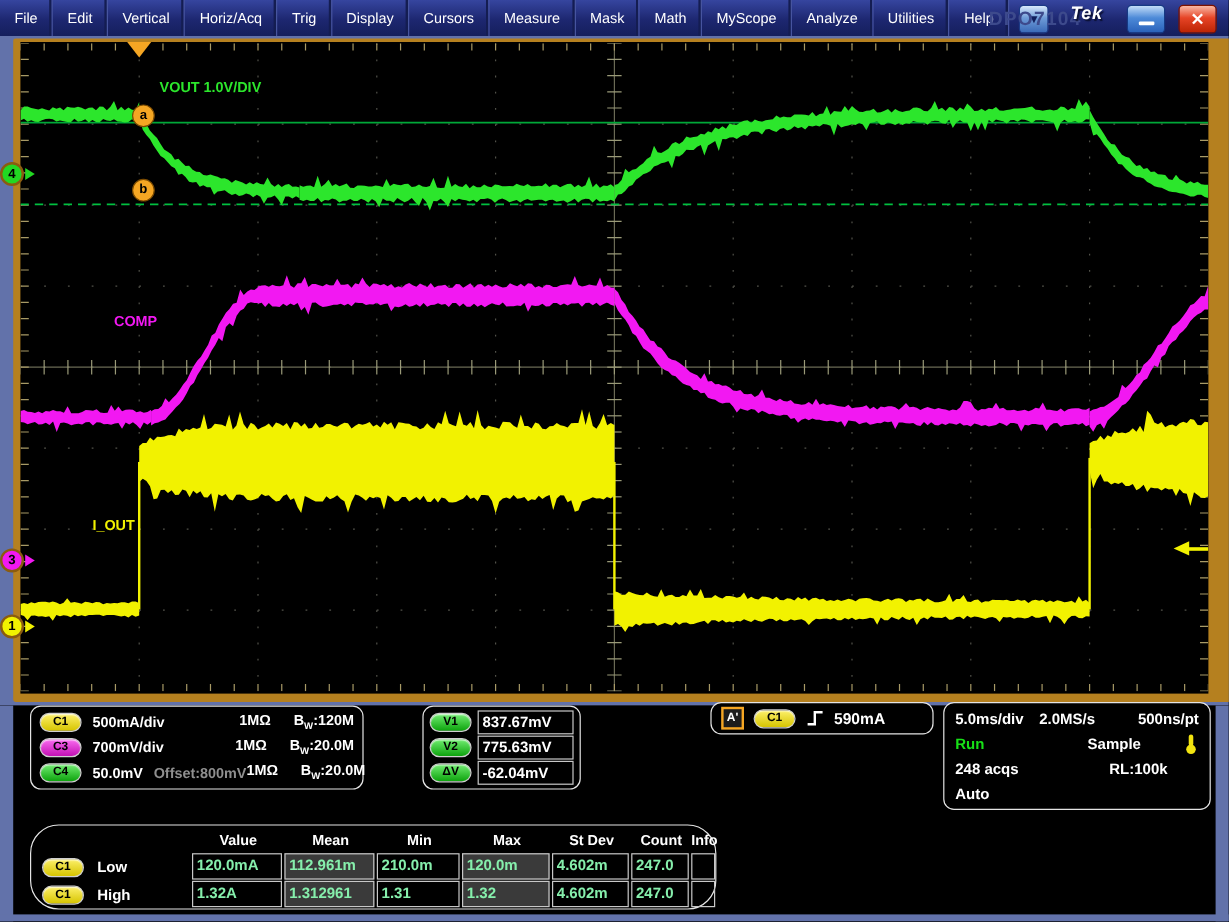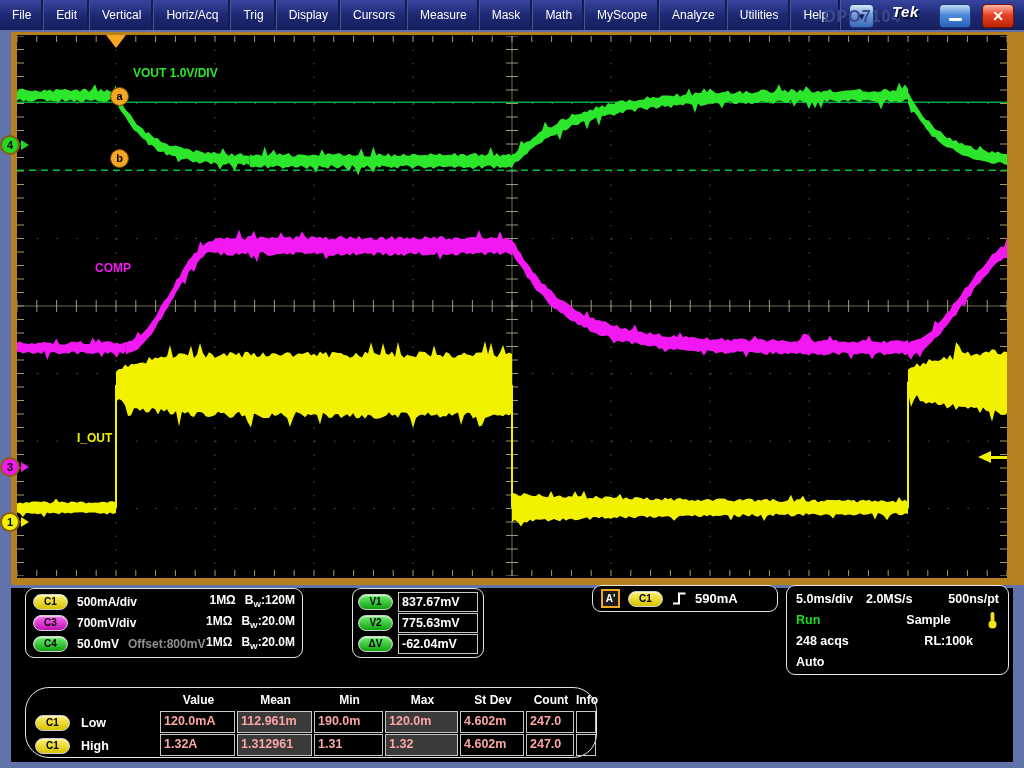--- a/index.html
+++ b/index.html
@@ -74,21 +74,21 @@
   .pill{display:inline-flex;align-items:center;justify-content:center;flex:none;
     width:33px;height:14px;border-radius:8px;font-size:10px;font-weight:bold;color:#000;
     border:1px solid #cfcfcf;box-shadow:inset 0 1px 1px rgba(255,255,255,.7);}
   .pill-c1{background:linear-gradient(#fdf06a,#d6c400);}
   .pill-c3{background:linear-gradient(#fa6cf0,#c211b4);}
   .pill-green{background:linear-gradient(#72ee72,#0da30d);}
 
   .prow{display:flex;align-items:center;height:21px;padding:0 7px;color:#fff;font-size:12px;font-weight:bold;white-space:nowrap;}
   .prow .scale{margin-left:9px;}
   .prow .offset{margin-left:9px;color:#8f8f8f;}
-  .prow .rgt{margin-left:auto;display:flex;gap:9px;}
+  .prow .rgt{margin-left:auto;display:flex;gap:19px;}
   sub{font-size:8px;}
 
   .vrow{display:flex;align-items:center;height:21px;padding:0 5px;}
   .vcell{margin-left:5px;width:86px;height:18px;border:1px solid #c8c8c8;color:#fff;
     font-size:12.5px;font-weight:bold;display:flex;align-items:center;padding-left:3px;}
 
   .amode{width:15px;height:15px;border:2px solid #f5a623;color:#fff;font-size:10px;font-weight:bold;
     display:flex;align-items:center;justify-content:center;background:#1c1c1c;flex:none;}
   .tlevel{color:#fff;font-size:13px;font-weight:bold;}
 
@@ -96,21 +96,21 @@
   .tb-rate{margin-left:13px;}
   .tb-res{margin-left:auto;}
   .tb-run{color:#17e017;}
   .tb-sample{margin-left:86px;}
   .tb-thermo{margin-left:auto;}
   .tb-rl{margin-left:auto;margin-right:26px;}
 
   .mtable{display:grid;grid-template-columns:130px 77px 77px 71px 75px 66px 50px 22px;}
   .mhead{color:#fff;font-size:12px;font-weight:bold;text-align:center;height:21px;line-height:21px;}
   .mlabel{display:flex;align-items:center;gap:11px;padding-left:5px;color:#fff;font-size:12.5px;font-weight:bold;height:23px;}
-  .mcell{height:20px;border:1px solid #c8c8c8;color:#fca5a5;font-size:12.5px;font-weight:bold;
+  .mcell{height:20px;border:1px solid #c8c8c8;color:#86efac;font-size:12.5px;font-weight:bold;
     line-height:19px;padding-left:3px;margin:0 2px 1px 0;}
   .mcell.shade{background:#3a3a3a;}
 </style>
 </head>
 <body>
 
 <div class="menubar">
   <div class="menu-item">File</div>
   <div class="menu-item">Edit</div>
   <div class="menu-item">Vertical</div>
@@ -569,21 +569,21 @@
       <div class="mhead">St Dev</div>
       <div class="mhead">Count</div>
       <div class="mhead">Info</div>
 
       <div class="mlabel">
         <span class="pill pill-c1">C1</span>
         <span>Low</span>
       </div>
       <div class="mcell">120.0mA</div>
       <div class="mcell shade">112.961m</div>
-      <div class="mcell">190.0m</div>
+      <div class="mcell">210.0m</div>
       <div class="mcell shade">120.0m</div>
       <div class="mcell">4.602m</div>
       <div class="mcell">247.0</div>
       <div class="mcell"></div>
 
       <div class="mlabel">
         <span class="pill pill-c1">C1</span>
         <span>High</span>
       </div>
       <div class="mcell">1.32A</div>

